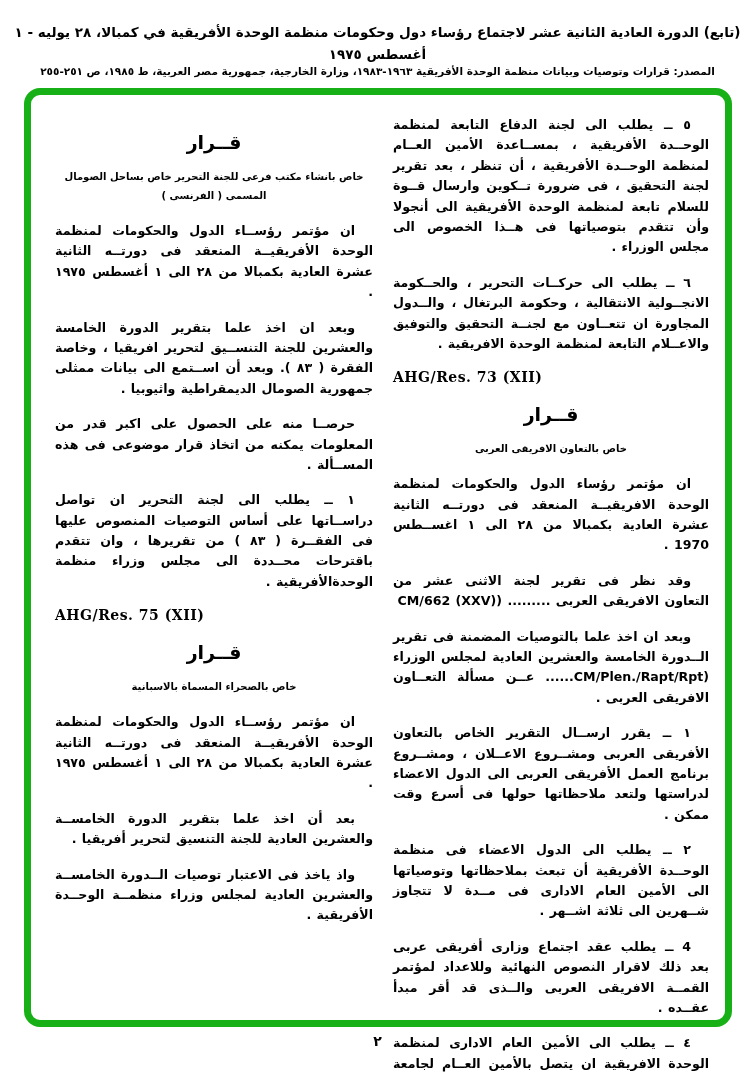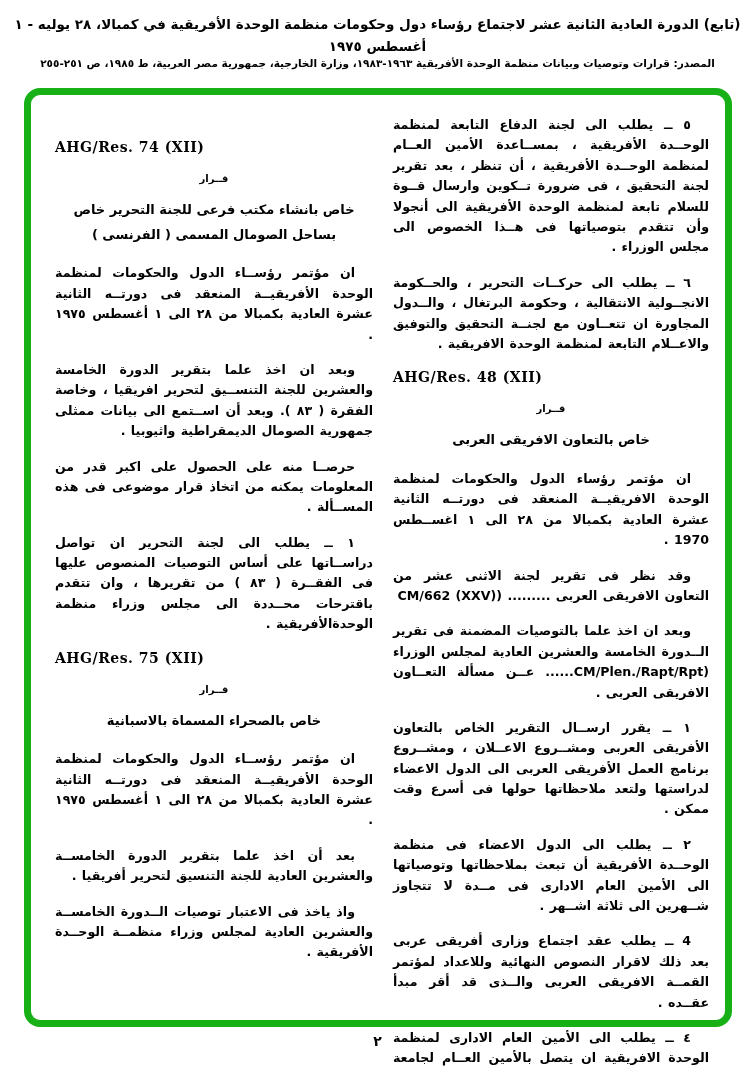--- a/index.html
+++ b/index.html
@@ -3,21 +3,21 @@
 <meta charset="utf-8">
 <style>
   * { margin:0; padding:0; box-sizing:border-box; }
   html,body { background:#ffffff; }
   body {
     width:755px; height:1072px; position:relative; overflow:hidden;
     font-family:"DejaVu Sans", sans-serif;
     color:#000;
   }
   
-  .page-header { position:absolute; top:14px; left:0; width:755px; text-align:center; direction:rtl; }
+  .page-header { position:absolute; top:22px; left:0; width:755px; text-align:center; direction:rtl; }
   .hdr-line1 { font-size:13.5px; font-weight:bold; letter-spacing:0; line-height:1.6; padding:0 8px; }
   .hdr-line2 { font-size:10.5px; font-weight:bold; }
   
   .frame {
     position:absolute; left:24px; top:88px; width:708px; height:939px;
     border:7px solid var(--frame-color,#17b117); border-radius:16px;
     background:#fff;
   }
   
   .columns {
@@ -31,25 +31,25 @@
   .para {
     font-size:12.6px; font-weight:bold; line-height:1.62;
     text-align:justify; text-align-last:right; direction:rtl;
     text-indent:18px; margin-bottom:15px; word-spacing:1px;
   }
   .res {
     direction:ltr; text-align:left; font-family:"DejaVu Serif", serif;
     font-weight:bold; font-size:14px; margin:14px 0 18px 0; letter-spacing:.5px;
   }
   .title {
-    text-align:center; font-weight:bold; font-size:10px;
+    text-align:center; font-weight:bold; font-size:19px;
     margin:6px 0 14px 0; word-spacing:2px;
   }
   .subtitle {
-    text-align:center; font-weight:bold; font-size:13px;
+    text-align:center; font-weight:bold; font-size:10px;
     line-height:1.9; margin:0 auto 16px auto; max-width:300px;
   }
   
   .page-footer {
     position:absolute; left:0; top:1033px; width:755px; text-align:center;
     font-size:14px; font-weight:bold;
   }
 </style>
 </head>
 <body>
@@ -58,34 +58,33 @@
   <div class="hdr-line1">(تابع) الدورة العادية الثانية عشر لاجتماع رؤساء دول وحكومات منظمة الوحدة الأفريقية في كمبالا، ٢٨ يوليه - ١ أغسطس ١٩٧٥</div>
   <div class="hdr-line2">المصدر: قرارات وتوصيات وبيانات منظمة الوحدة الأفريقية ١٩٦٣-١٩٨٣، وزارة الخارجية، جمهورية مصر العربية، ط ١٩٨٥، ص ٢٥١-٢٥٥</div>
 </div>
 
 <div class="frame" style="--frame-color: #17b117;">
   <div class="columns">
 
     <div class="col col-right">
       <p class="para">٥ ــ يطلب الى لجنة الدفاع التابعة لمنظمة الوحــدة الأفريقية ، بمســاعدة الأمين العــام لمنظمة الوحــدة الأفريقية ، أن تنظر ، بعد تقرير لجنة التحقيق ، فى ضرورة تــكوين وارسال قــوة للسلام تابعة لمنظمة الوحدة الأفريقية الى أنجولا وأن تتقدم بتوصياتها فى هــذا الخصوص الى مجلس الوزراء .</p>
       <p class="para">٦ ــ يطلب الى حركــات التحرير ، والحــكومة الانجــولية الانتقالية ، وحكومة البرتغال ، والــدول المجاورة ان تتعــاون مع لجنــة التحقيق والتوفيق والاعــلام التابعة لمنظمة الوحدة الافريقية .</p>
-      <p class="res">AHG/Res. 48 (XII)</p>
+      <p class="res">AHG/Res. 73 (XII)</p>
       <p class="title">قــرار</p>
       <p class="subtitle">خاص بالتعاون الافريقى العربى</p>
       <p class="para">ان مؤتمر رؤساء الدول والحكومات لمنظمة الوحدة الافريقيــة المنعقد فى دورتــه الثانية عشرة العادية بكمبالا من ٢٨ الى ١ اغســطس 1970 .</p>
       <p class="para">وقد نظر فى تقرير لجنة الاثنى عشر من التعاون الافريقى العربى ......... (CM/662 (XXV)</p>
       <p class="para">وبعد ان اخذ علما بالتوصيات المضمنة فى تقرير الــدورة الخامسة والعشرين العادية لمجلس الوزراء (CM/Plen./Rapt/Rpt...... عــن مسألة التعــاون الافريقى العربى .</p>
       <p class="para">١ ــ يقرر ارســال التقرير الخاص بالتعاون الأفريقى العربى ومشــروع الاعــلان ، ومشــروع برنامج العمل الأفريقى العربى الى الدول الاعضاء لدراستها ولتعد ملاحظاتها حولها فى أسرع وقت ممكن .</p>
       <p class="para">٢ ــ يطلب الى الدول الاعضاء فى منظمة الوحــدة الأفريقية أن تبعث بملاحظاتها وتوصياتها الى الأمين العام الادارى فى مــدة لا تتجاوز شــهرين الى ثلاثة اشــهر .</p>
       <p class="para">4 ــ يطلب عقد اجتماع وزارى أفريقى عربى بعد ذلك لاقرار النصوص النهائية وللاعداد لمؤتمر القمــة الافريقى العربى والــذى قد أقر مبدأ عقــده .</p>
       <p class="para">٤ ــ يطلب الى الأمين العام الادارى لمنظمة الوحدة الافريقية ان يتصل بالأمين العــام لجامعة الــدول العربية لتحديد تاريخ عقــد مؤتمــر القمة الأفريقى العربى .</p>
     </div>
 
     <div class="col col-left">
-      <p class="res">AHG/Res. 74 (XII)</p>
       <p class="title">قــرار</p>
       <p class="subtitle">خاص بانشاء مكتب فرعى للجنة التحرير خاص بساحل الصومال المسمى ( الفرنسى )</p>
       <p class="para">ان مؤتمر رؤســاء الدول والحكومات لمنظمة الوحدة الأفريقيــة المنعقد فى دورتــه الثانية عشرة العادية بكمبالا من ٢٨ الى ١ أغسطس ١٩٧٥ .</p>
       <p class="para">وبعد ان اخذ علما بتقرير الدورة الخامسة والعشرين للجنة التنســيق لتحرير افريقيا ، وخاصة الفقرة ( ٨٣ ). وبعد أن اســتمع الى بيانات ممثلى جمهورية الصومال الديمقراطية واثيوبيا .</p>
       <p class="para">حرصــا منه على الحصول على اكبر قدر من المعلومات يمكنه من اتخاذ قرار موضوعى فى هذه المســألة .</p>
       <p class="para">١ ــ يطلب الى لجنة التحرير ان تواصل دراســاتها على أساس التوصيات المنصوص عليها فى الفقــرة ( ٨٣ ) من تقريرها ، وان تتقدم باقترحات محــددة الى مجلس وزراء منظمة الوحدةالأفريقية .</p>
       <p class="res">AHG/Res. 75 (XII)</p>
       <p class="title">قــرار</p>
       <p class="subtitle">خاص بالصحراء المسماة بالاسبانية</p>
       <p class="para">ان مؤتمر رؤســاء الدول والحكومات لمنظمة الوحدة الأفريقيــة المنعقد فى دورتــه الثانية عشرة العادية بكمبالا من ٢٨ الى ١ أغسطس ١٩٧٥ .</p>

